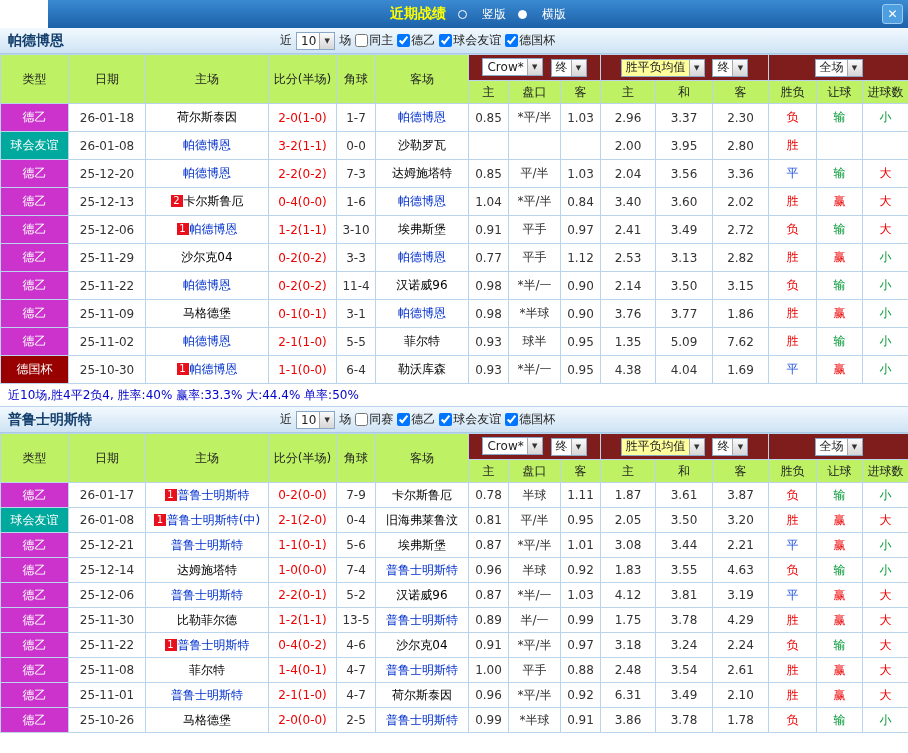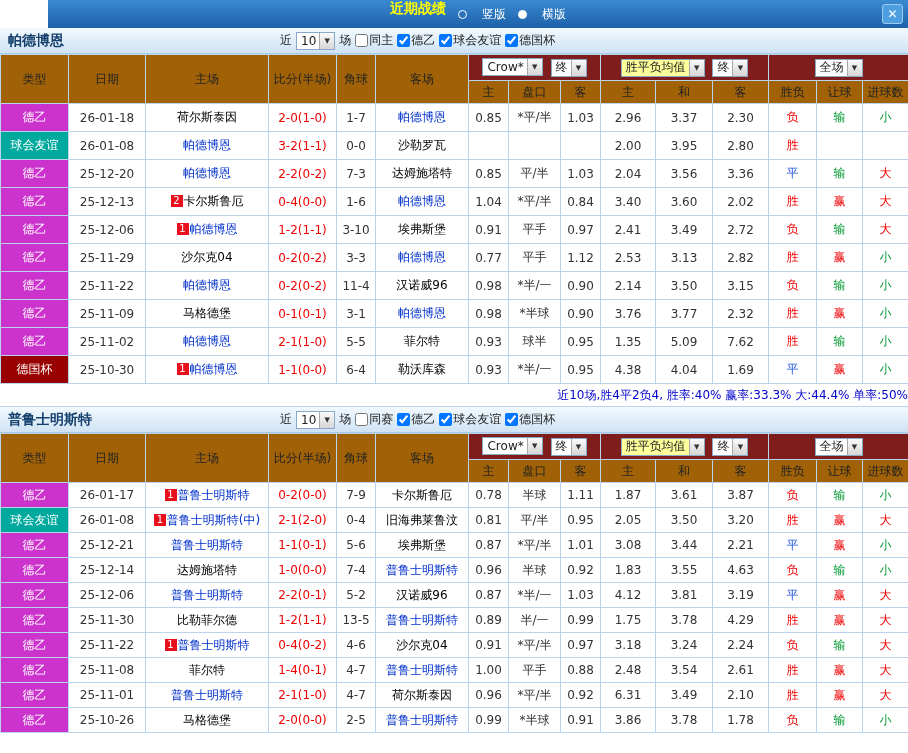--- a/index.html
+++ b/index.html
@@ -1,21 +1,21 @@
 <!DOCTYPE html>
 <html><head>
 <meta charset="utf-8">
 <style>
   *{box-sizing:border-box;margin:0;padding:0;}
   html,body{width:908px;height:753px;overflow:hidden;background:#fff;
     font-family:"DejaVu Sans","Liberation Sans",sans-serif;font-size:12px;color:#333;}
 
   
   .titlebar{height:28px;background:linear-gradient(#3a8ad2,#1c61a9);
-    display:flex;justify-content:center;gap:12px;position:relative;margin-left:48px;}
+    display:flex;align-items:center;justify-content:center;gap:12px;position:relative;margin-left:48px;}
   .win-title{color:#ffff00;font-weight:bold;font-size:14px;}
   .mode-radio{display:inline-flex;align-items:center;gap:15px;color:#fff;cursor:pointer;}
   .radio-dot{width:9px;height:9px;border:1px solid #fff;border-radius:50%;display:inline-block;}
   .radio-dot.filled{background:#fff;}
   .close-btn{position:absolute;right:5px;top:4px;width:21px;height:20px;
     background:#4d9fe0;border:1px solid #9ccaf0;border-radius:3px;color:#fff;
     text-align:center;line-height:18px;font-size:12px;font-weight:bold;cursor:pointer;}
 
   
   .section-bar{height:26px;background:linear-gradient(#f2f9fe,#cfe3f4);
@@ -31,43 +31,43 @@
   .sel .sel-txt{padding-right:3px;}
   .sel .dd{width:15px;height:16px;background:linear-gradient(#fafafa,#d6d6d6);
     border-left:1px solid #a9a9a9;font-size:7px;color:#333;
     display:flex;align-items:center;justify-content:center;}
   .sel.yellow{background:#ffff9c;}
 
   
   table.grid{width:908px;border-collapse:collapse;table-layout:fixed;background:#fff;}
   table.grid th,table.grid td{border:1px solid #b9d4ec;text-align:center;
     overflow:hidden;white-space:nowrap;padding:0;}
-  thead th{font-weight:normal;color:#222;background:#a16207;}
+  thead th{font-weight:normal;color:#222;background:#bef264;}
   tr.hrow-a th{height:26px;}
   tr.hrow-b th{height:23px;}
   th.selcell{background:#7f1d1d;}
   th.selcell .sel{margin:0 2px;}
   #t1 tbody td{height:28px;}
   #t2 tbody td{height:25px;}
 
   .c-type{font-size:12px;}
   .lg-de2{background:#cc33cc;color:#fff;}
   .lg-fr{background:#00a99d;color:#fff;}
   .lg-cup{background:#990000;color:#fff;}
   .c-score{color:#f00000;}
   .tname{color:#000;cursor:pointer;}
   .tname.focus{color:#0030cc;}
   .rank{display:inline-block;min-width:12px;height:12px;line-height:12px;
     background:#e8101c;color:#fff;font-size:10px;margin-right:1px;vertical-align:1px;}
   .t-red{color:#f00000;}
   .t-green{color:#009933;}
   .t-blue{color:#2255dd;}
 
-  .summary{height:23px;line-height:23px;text-align:right;color:#0000cc;
-    border-bottom:1px solid #b9d4ec;background:#fff;}
+  .summary{height:23px;line-height:23px;text-align:left;color:#0000cc;
+    border-bottom:1px solid #b9d4ec;background:#fff;padding-left:8px;}
 </style>
 </head>
 <body>
 
 <div class="titlebar">
   <span class="win-title">近期战绩</span>
   <span class="mode-radio">
     <span class="radio-dot"></span>
     <span>竖版</span>
   </span>
@@ -305,21 +305,21 @@
     <td class="c-date">25-11-09</td>
     <td class="c-team home"><span class="tname">马格德堡</span></td>
     <td class="c-score">0-1(0-1)</td>
     <td class="c-corner">3-1</td>
     <td class="c-team away"><span class="tname focus">帕德博恩</span></td>
     <td class="num">0.98</td>
     <td class="num">*半球</td>
     <td class="num">0.90</td>
     <td class="num">3.76</td>
     <td class="num">3.77</td>
-    <td class="num">2.32</td>
+    <td class="num">1.86</td>
     <td class="res t-red">胜</td>
     <td class="res t-red">赢</td>
     <td class="res t-green">小</td>
   </tr>
 
   <tr>
     <td class="c-type lg-de2"><span>德乙</span></td>
     <td class="c-date">25-11-02</td>
     <td class="c-team home"><span class="tname focus">帕德博恩</span></td>
     <td class="c-score">2-1(1-0)</td>

